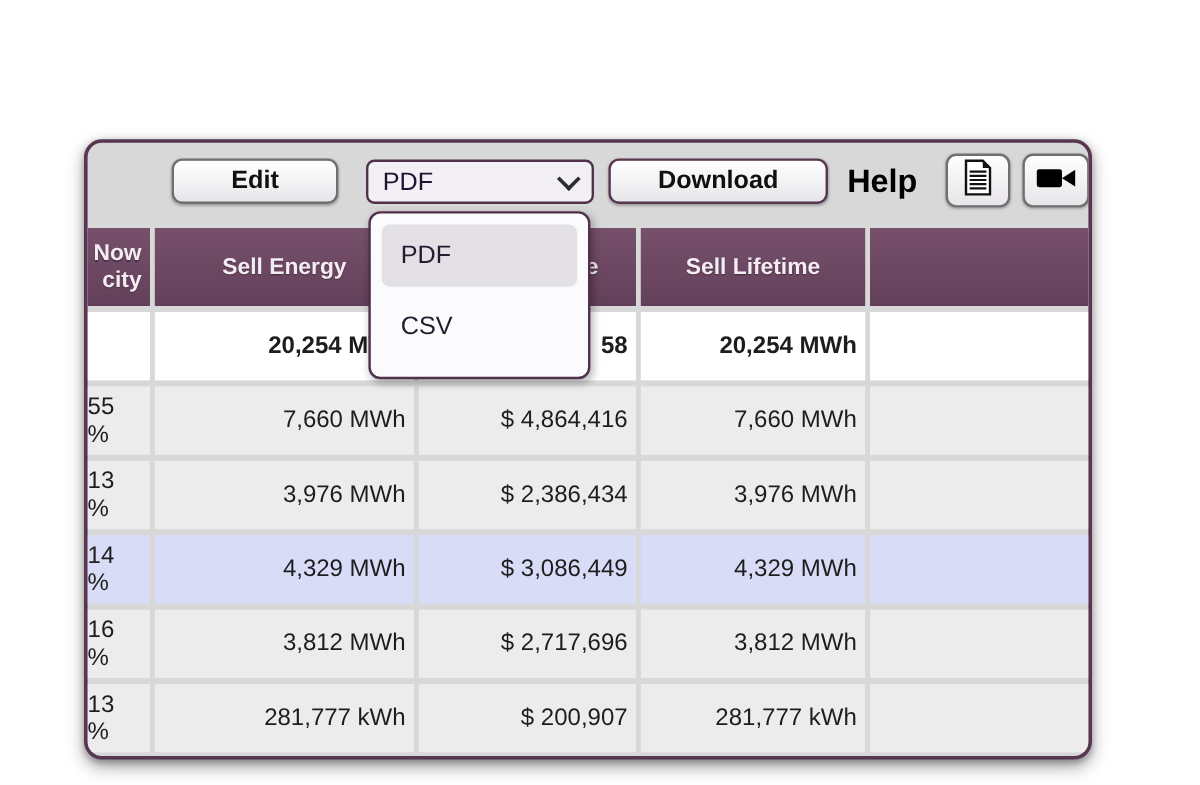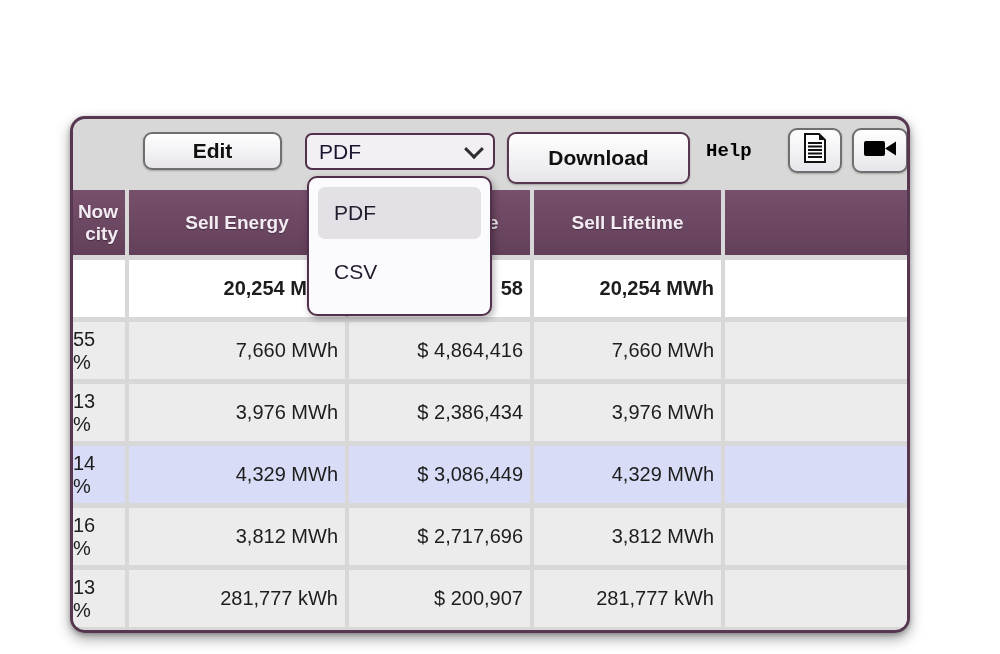--- a/index.html
+++ b/index.html
@@ -7,23 +7,23 @@
 
   .panel{position:absolute;left:70px;top:68px;width:840px;height:517px;box-sizing:border-box;
     background:#d8d8d8;border:3px solid #573650;border-radius:15px;overflow:hidden;
     box-shadow:0 6px 14px rgba(0,0,0,.35),0 2px 5px rgba(0,0,0,.25);margin-top:48px;}
 
   
   .btn{position:absolute;box-sizing:border-box;display:flex;align-items:center;justify-content:center;
     background:linear-gradient(#ffffff,#e7e5e9);border:2px solid #6f6f6f;border-radius:9px;
     font-weight:bold;font-size:21px;color:#101010;cursor:pointer;box-shadow:0 1px 2px rgba(0,0,0,.25);}
   .btn-edit{left:70px;top:13px;width:139px;height:38px;}
-  .btn-download{left:434px;top:13px;width:183px;height:52px;border-color:#573650;}
+  .btn-download{left:434px;top:13px;width:183px;height:38px;border-color:#573650;}
   .help-label{position:absolute;left:633px;top:13px;height:38px;display:flex;align-items:center;
-    font-weight:bold;font-size:19px;color:#000;font-family:Liberation Mono, monospace;}
+    font-weight:bold;font-size:27px;color:#000;}
   .icon-btn{left:715px;top:9px;width:54px;height:45px;}
   .icon-btn.cam{left:779px;width:56px;}
 
   .select{position:absolute;left:232px;top:14px;width:190px;height:37px;box-sizing:border-box;
     background:#f2f0f4;border:2px solid #50304a;border-radius:7px;display:flex;align-items:center;
     padding:0 12px;font-size:21px;color:#1c1430;cursor:pointer;justify-content:space-between;}
   .chev{width:11px;height:11px;border-right:3px solid #2e2e2e;border-bottom:3px solid #2e2e2e;
     transform:rotate(45deg) translate(-2px,-2px);}
 
   

